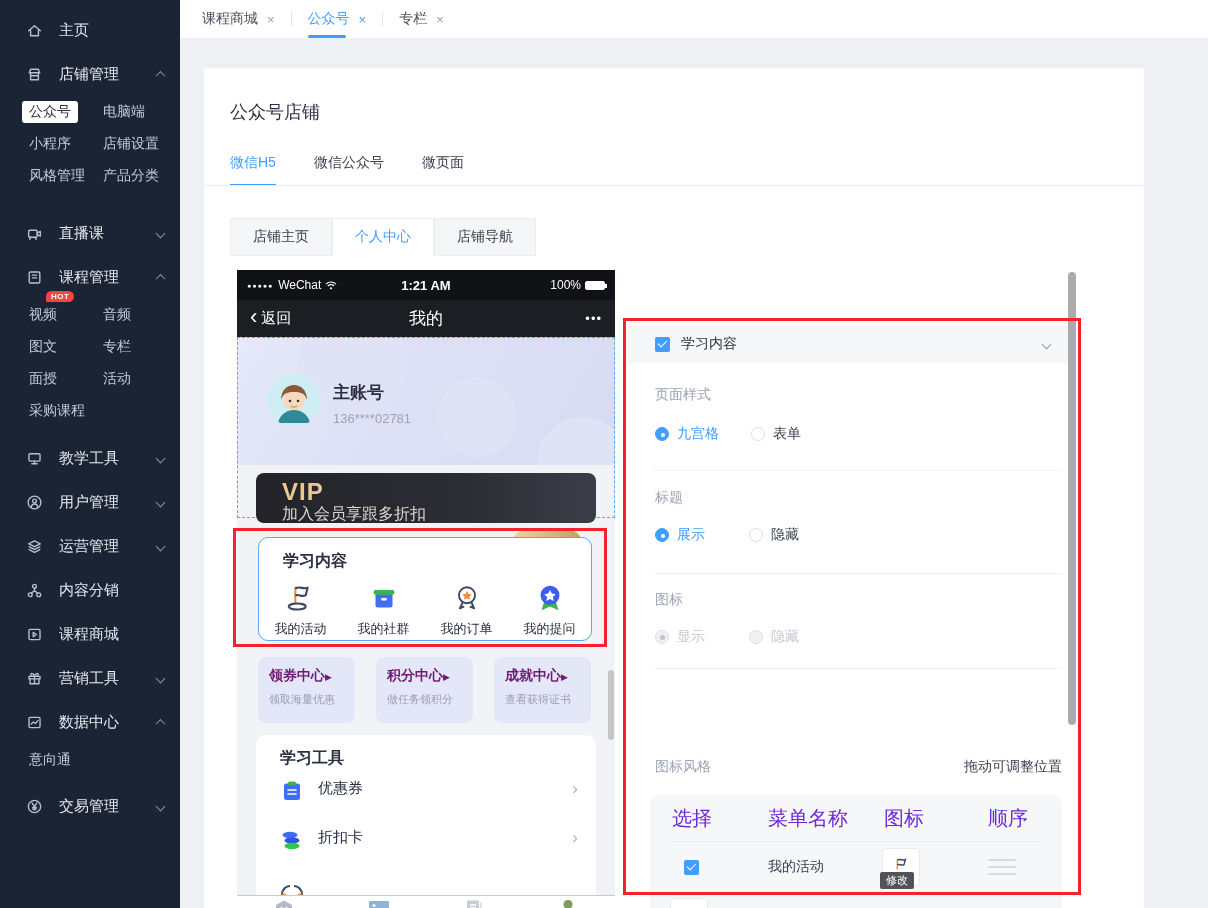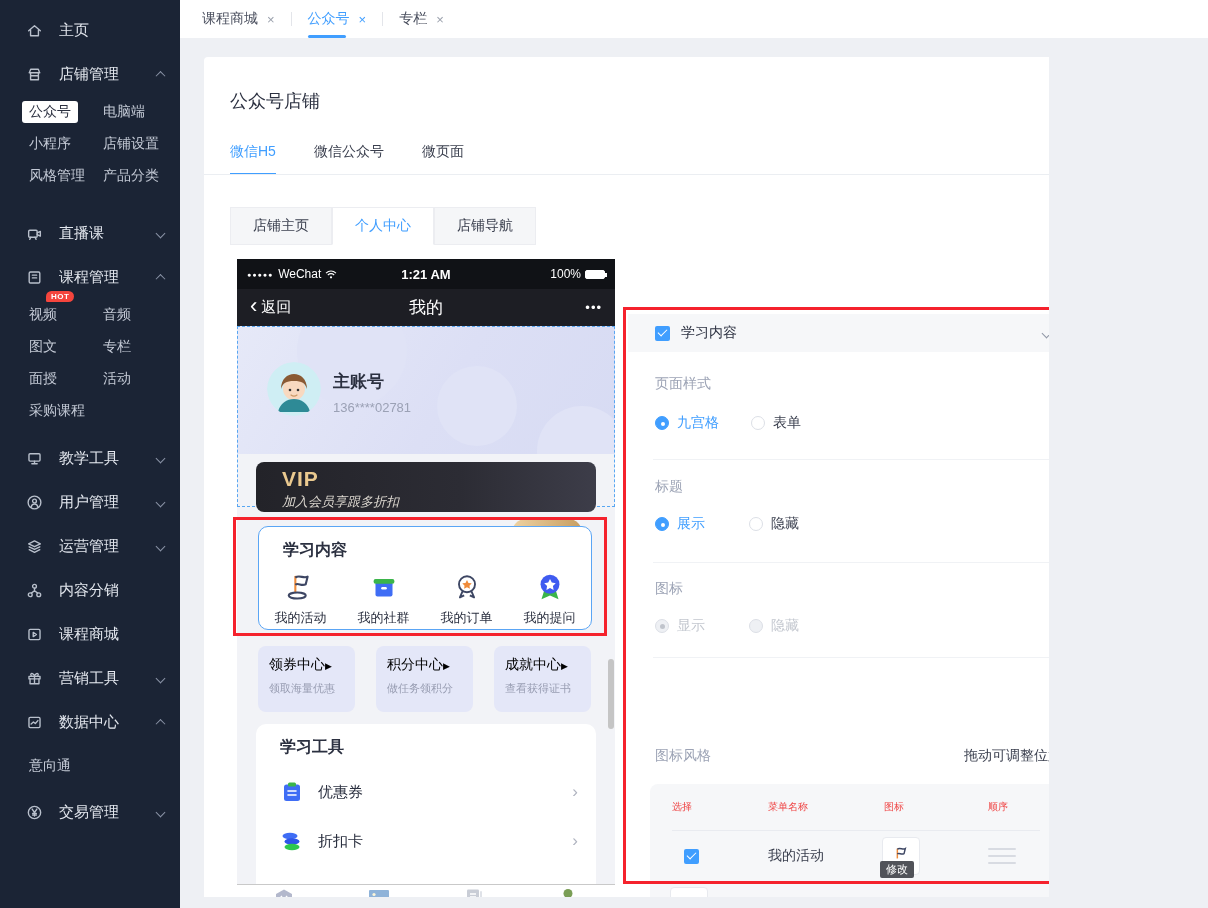--- a/index.html
+++ b/index.html
@@ -23,21 +23,21 @@
   
   .topbar{position:absolute;left:180px;top:0;width:1028px;height:38px;background:#fff;display:flex;align-items:center;padding-left:22px;}
   .toptab{position:relative;height:38px;display:flex;align-items:center;font-size:14px;color:#4a4f5e;cursor:pointer;}
   .toptab .x{margin-left:9px;color:#9aa0ac;font-size:13px;}
   .toptab.active{color:#409eff;}
   .toptab.active .x{color:#409eff;}
   .toptab.active::after{content:"";position:absolute;left:0;bottom:0;width:calc(100% - 20px);height:3px;background:#409eff;border-radius:2px;}
   .tsep{width:1px;height:14px;background:#e3e5ea;margin:0 16px;}
   
   .main{position:absolute;left:180px;top:38px;width:1028px;height:870px;background:#eef0f4;}
-  .card{position:absolute;left:24px;top:19px;width:845px;height:840px;background:#fff;border-radius:4px 0 0 0;overflow:hidden;}
+  .card{position:absolute;left:24px;top:30px;width:940px;height:840px;background:#fff;border-radius:4px 0 0 0;overflow:hidden;}
   .pg-title{position:absolute;left:26px;top:32px;font-size:18px;color:#2b3040;font-weight:500;}
   .tabs{position:absolute;left:26px;top:86px;display:flex;gap:38px;}
   .tab{font-size:14px;color:#3a3f4e;padding-bottom:14px;position:relative;cursor:pointer;}
   .tab.active{color:#409eff;}
   .tab.active::after{content:"";position:absolute;left:0;bottom:0;width:100%;height:2.5px;background:#409eff;}
   .tabline{position:absolute;left:0;top:117px;width:1004px;height:1px;background:#ebeef2;}
   .subtabs{position:absolute;left:26px;top:150px;display:flex;}
   .stab{width:102px;height:38px;display:flex;align-items:center;justify-content:center;font-size:14px;
     background:#f5f6f8;border:1px solid #ecedf1;color:#3a3f4e;cursor:pointer;}
   .stab.active{background:#fff;color:#409eff;border-bottom-color:#fff;}
@@ -58,38 +58,38 @@
   .pnav .more{margin-left:auto;z-index:1;font-size:13px;letter-spacing:1px;}
   .profile{position:absolute;left:0;top:67px;width:100%;height:128px;
     background:linear-gradient(120deg,#e6e9f8 0%,#dcdff5 55%,#d7dbf3 100%);overflow:hidden;}
   .pcirc{position:absolute;border-radius:50%;background:#e0e3f6;}
   .profile .avatar{position:absolute;left:30px;top:36px;width:54px;height:54px;border-radius:50%;overflow:hidden;}
   .profile .uname{position:absolute;left:96px;top:44px;font-size:17px;font-weight:700;color:#2b3040;}
   .profile .uphone{position:absolute;left:96px;top:74px;font-size:13px;color:#9ba1b5;}
   .dashed-sel{position:absolute;left:0;top:67px;width:100%;height:181px;border:1px dashed #58a6f2;pointer-events:none;}
   .vip{position:absolute;left:19px;top:203px;width:340px;height:50px;border-radius:8px;
     background:linear-gradient(90deg,#232329 0%,#2c2c34 60%,#3d3d49 100%);}
-  .vip .vt{position:absolute;left:26px;top:5px;font-size:21px;font-weight:700;color:#eac98f;letter-spacing:1px;}
-  .vip .vs{position:absolute;left:26px;top:31px;font-size:13px;color:#ddd8d0;font-style:italic;}
+  .vip .vt{position:absolute;left:26px;top:5px;font-size:24px;font-weight:700;color:#eac98f;letter-spacing:1px;}
+  .vip .vs{position:absolute;left:26px;top:31px;font-size:16px;color:#ddd8d0;}
   .vip .vbtn{position:absolute;right:14px;top:11px;height:27px;padding:0 15px;border-radius:14px;border:none;
     background:linear-gradient(90deg,#eed2a2,#c79e62);color:#fff;font-size:10px;display:flex;align-items:center;cursor:pointer;margin-top:46px;}
   .learncard{position:absolute;left:21px;top:267px;width:334px;height:104px;background:#fff;
     border:1.5px solid #5aa5f5;border-radius:10px;}
   .learncard .lt{position:absolute;left:24px;top:13px;font-size:16px;font-weight:600;color:#2b3040;}
   .learncard .litems{position:absolute;left:0;top:44px;width:100%;display:flex;}
   .litem{flex:1;display:flex;flex-direction:column;align-items:center;cursor:pointer;}
   .litem .lbl{font-size:13px;color:#2b3040;margin-top:4px;font-weight:500;}
   .promos{position:absolute;left:21px;top:387px;width:334px;display:flex;gap:21px;}
   .promo{width:97px;height:66px;background:#e4e7f8;border-radius:8px;padding:10px 0 0 11px;cursor:pointer;}
-  .promo .pt{font-size:14px;font-weight:400;color:#000000;white-space:nowrap;}
+  .promo .pt{font-size:14px;font-weight:700;color:#701a75;white-space:nowrap;}
   .promo .pt .ar{font-size:9px;}
   .promo .ps{font-size:11px;color:#989db2;margin-top:7px;white-space:nowrap;}
   .tools{position:absolute;left:19px;top:465px;width:340px;height:173px;background:#fff;border-radius:10px;}
   .tools .tt{position:absolute;left:24px;top:13px;font-size:16px;font-weight:600;color:#2b3040;}
-  .trow{position:absolute;left:24px;right:18px;height:48px;display:flex;align-items:center;cursor:pointer;}
+  .trow{position:absolute;left:24px;right:18px;height:48px;display:flex;cursor:pointer;}
   .trow .tl{font-size:15px;color:#2b3040;margin-left:14px;}
   .trow .chev{margin-left:auto;color:#b0b4c0;font-size:17px;}
   .pbottom{position:absolute;left:0;top:625px;width:100%;height:20px;background:#fff;border-top:1px solid #c9c9c9;
     display:flex;justify-content:space-around;align-items:flex-start;padding-top:3px;}
   .pscroll{position:absolute;right:1px;top:400px;width:6px;height:70px;background:#c5c5c5;border-radius:3px;}
   
   .prow{position:absolute;left:424px;width:440px;height:38px;background:#f6f7f9;display:flex;align-items:center;padding:0 18px 0 27px;cursor:pointer;}
   .prow .plabel{font-size:14px;color:#2b3040;margin-left:11px;}
   .prow .arrow{margin-left:auto;}
   .cv.gray{border-color:#9097a6;}
@@ -106,21 +106,21 @@
   .ropt.sel .rdot::after{content:"";position:absolute;left:4.5px;top:4.5px;width:4px;height:4px;border-radius:50%;background:#fff;}
   .ropt.sel{color:#409eff;}
   .ropt.dis{color:#c3c7cf;}
   .ropt.dis .rdot{background:#eef0f4;border-color:#dcdfe6;}
   .ropt.dis.sel .rdot::after{content:"";position:absolute;left:4px;top:4px;width:5px;height:5px;border-radius:50%;background:#c0c4cc;}
   .pdivider{position:absolute;left:449px;width:409px;height:1px;background:#f0f2f5;}
   .hintrow{position:absolute;left:451px;top:690px;width:407px;display:flex;}
   .hintrow .hl{font-size:14px;color:#9ca3b5;}
   .hintrow .hr{margin-left:auto;font-size:14px;color:#3a3f4e;}
   .ptable{position:absolute;left:446px;top:727px;width:412px;height:113px;background:#f6f7f9;border-radius:8px 8px 0 0;padding:0 0 0 22px;}
-  .thead{display:grid;grid-template-columns:96px 116px 104px 1fr;height:46px;align-items:center;font-size:10px;color:#ef4444;}
+  .thead{display:grid;grid-template-columns:96px 116px 104px 1fr;height:46px;align-items:center;font-size:20px;color:#6d28d9;}
   .thr{height:1px;background:#e9ebf0;margin-right:22px;}
   .trowt{display:grid;grid-template-columns:96px 116px 104px 1fr;height:50px;align-items:center;font-size:14px;color:#3a3f4e;}
   .trowt .cbox{margin-left:12px;}
   .icontile{width:38px;height:38px;background:#fff;border:1px solid #e8eaef;border-radius:4px;position:relative;
     display:flex;align-items:center;justify-content:center;margin-left:-2px;cursor:pointer;}
   .icontile .modbadge{position:absolute;left:-3px;bottom:-4px;background:rgba(66,68,75,.92);color:#fff;
     font-size:11px;padding:1px 6px;border-radius:2px;white-space:nowrap;}
   .draghandle{width:28px;display:flex;flex-direction:column;gap:5px;cursor:grab;}
   .draghandle i{height:2px;background:#d8dbe2;border-radius:1px;}
   
@@ -253,21 +253,21 @@
     <i class="cv down"></i>
   </div>
   <div class="s-row">
     <svg class="oicon sico" viewBox="0 0 16 16">
         <rect x="2.8" y="3.2" width="10.4" height="9.6" rx="1.2"></rect>
         <path d="M4.8 9.5 7 7.5l1.8 1.5 2.4-2.8"></path>
       </svg>
     <span>数据中心</span>
     <i class="cv up"></i>
   </div>
-  <div class="s-sub" style="margin-top:6px">
+  <div class="s-sub" style="">
     <div class="si">
         <span class="pill">意向通</span>
       </div>
   </div>
   <div class="s-row" style="margin-top:8px">
     <svg class="oicon sico" viewBox="0 0 16 16">
         <circle cx="8" cy="8" r="5.8"></circle>
         <path d="M5.8 4.8 8 8l2.2-3.2M8 8v3.4M6.2 8.8h3.6M6.2 10.4h3.6"></path>
       </svg>
     <span>交易管理</span>

